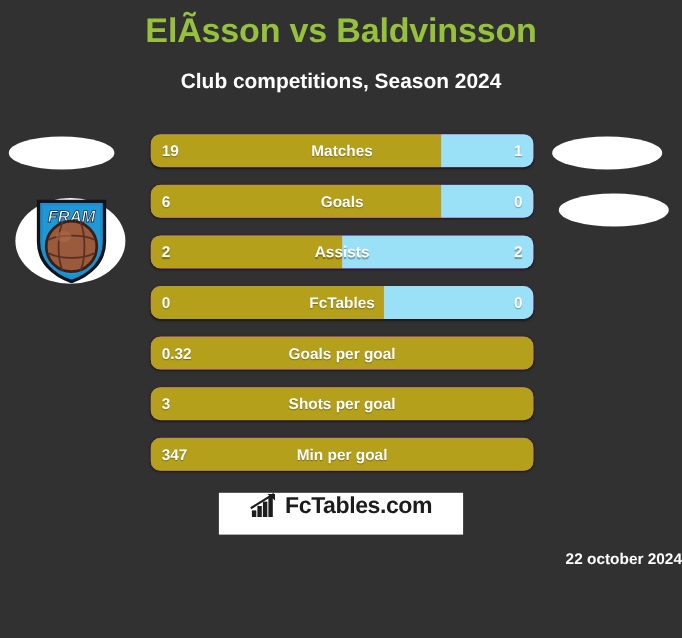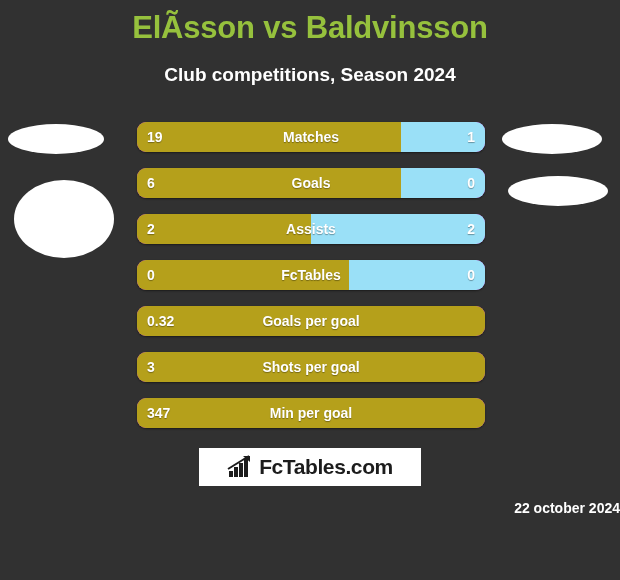--- a/index.html
+++ b/index.html
@@ -115,21 +115,20 @@
 
   
   .logo-box {
     position: absolute;
     left: 199px;
     top: 448px;
     width: 222px;
     height: 38px;
     background: #ffffff;
     display: flex;
-    align-items: center;
     justify-content: center;
     gap: 6px;
   }
   .logo-icon { display: block; }
   .logo-text {
     font-size: 21px;
     font-weight: bold;
     color: #1c1c1c;
     letter-spacing: -0.4px;
   }
@@ -150,20 +149,35 @@
 <div class="stage">
 
   <div class="title">ElÃsson vs Baldvinsson</div>
   <div class="subtitle">Club competitions, Season 2024</div>
 
   <div class="ellipse ellipse-left-top"></div>
   <div class="ellipse ellipse-right-top"></div>
   <div class="ellipse ellipse-right-mid"></div>
   <div class="ellipse ellipse-badge"></div>
 
+  <div class="badge">
+    <svg width="70" height="78" viewBox="0 0 70 78" xmlns="http://www.w3.org/2000/svg">
+      <path d="M5 3 H65 V40 C65 58 52 70 35 76 C18 70 5 58 5 40 Z" fill="#1b8fd0" stroke="#10141a" stroke-width="3"></path>
+      <path d="M9 7 H61 V40 C61 56 49 66 35 71 C21 66 9 56 9 40 Z" fill="#2197d6" stroke="none"></path>
+      <text x="35" y="22" text-anchor="middle" font-family="'Liberation Sans', sans-serif" font-size="15" font-weight="bold" font-style="italic" fill="#ffffff" stroke="#11293d" stroke-width="0.7">FRAM</text>
+      <circle cx="35" cy="44" r="23" fill="#9a5a3c" stroke="#3a2014" stroke-width="2.5"></circle>
+      <g stroke="#5c3020" stroke-width="1.6" fill="none">
+        <path d="M14 38 C24 33 46 33 56 38"></path>
+        <path d="M14 50 C24 56 46 56 56 50"></path>
+        <path d="M27 22 C22 32 22 56 27 66"></path>
+        <path d="M43 22 C48 32 48 56 43 66"></path>
+      </g>
+      <ellipse cx="28" cy="35" rx="7" ry="5" fill="#b06e4a" opacity="0.55"></ellipse>
+    </svg>
+  </div>
 
   <div class="rows">
       <div class="row">
         <div class="fill-home" style="width: 76%;"></div>
         <div class="fill-away" style="width: 24%;"></div>
         <span class="home-val">19</span>
         <span class="label">Matches</span>
         <span class="away-val">1</span>
       </div>
       <div class="row">

